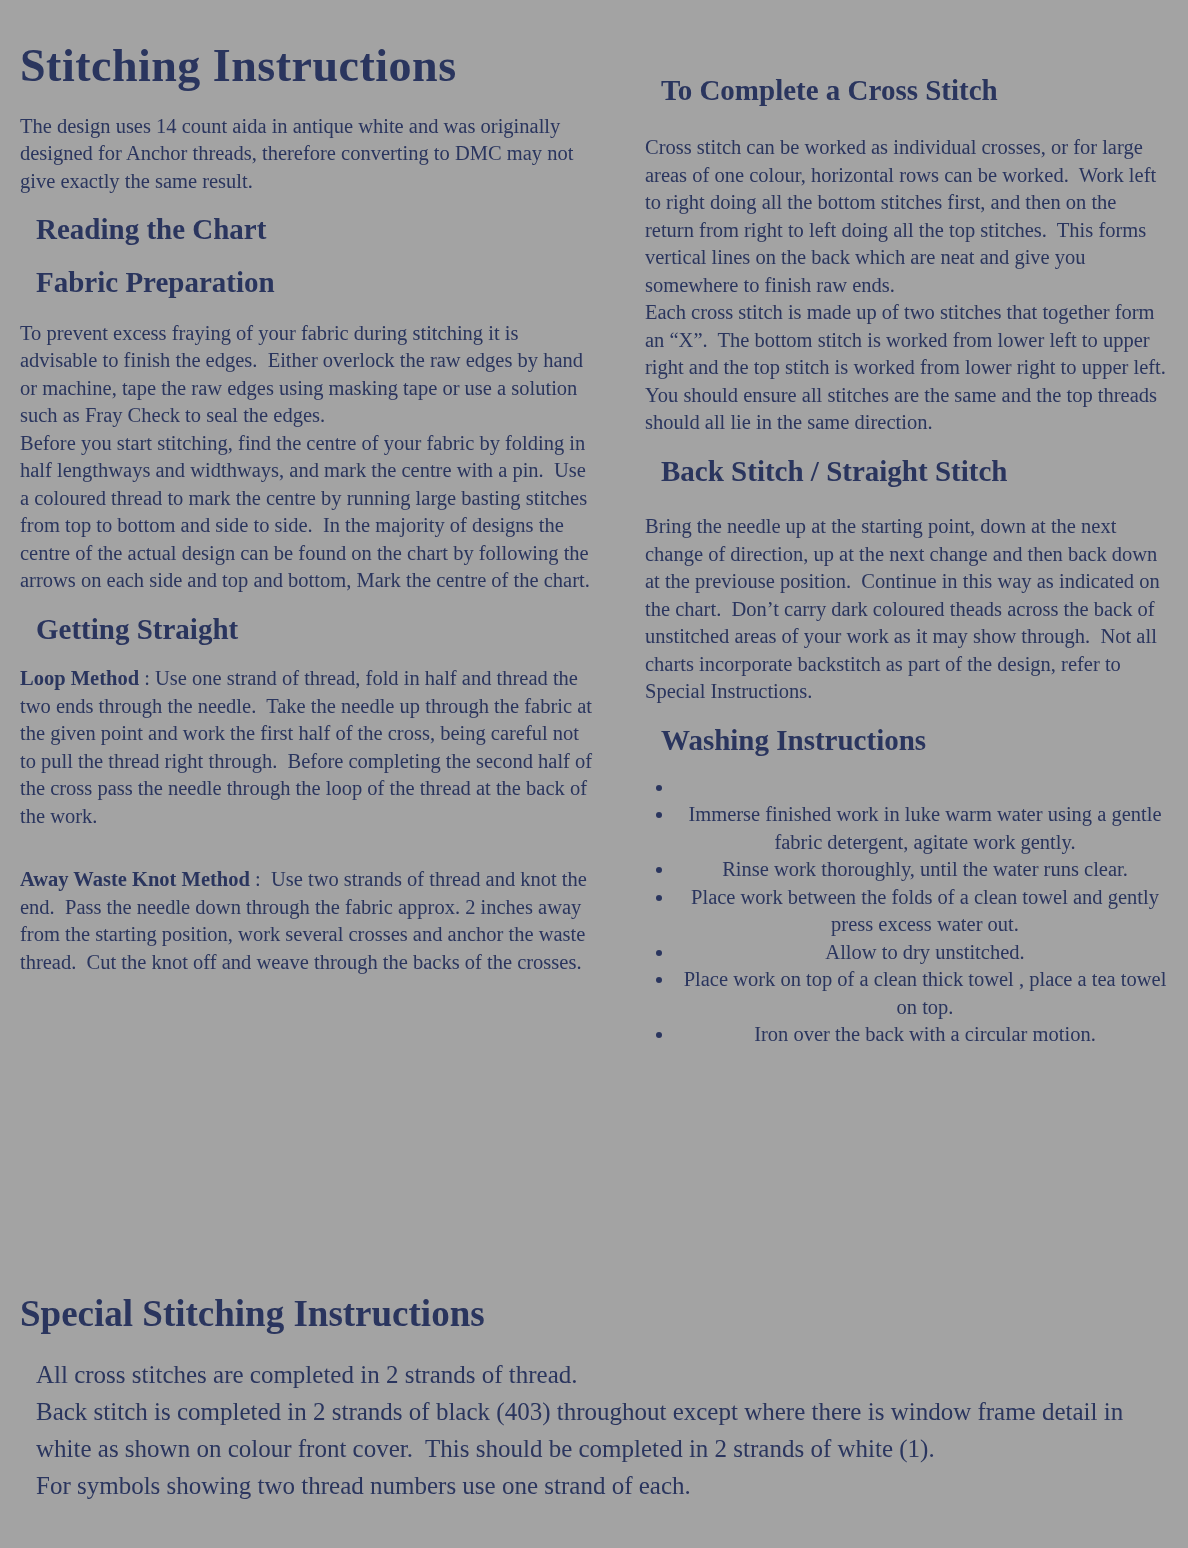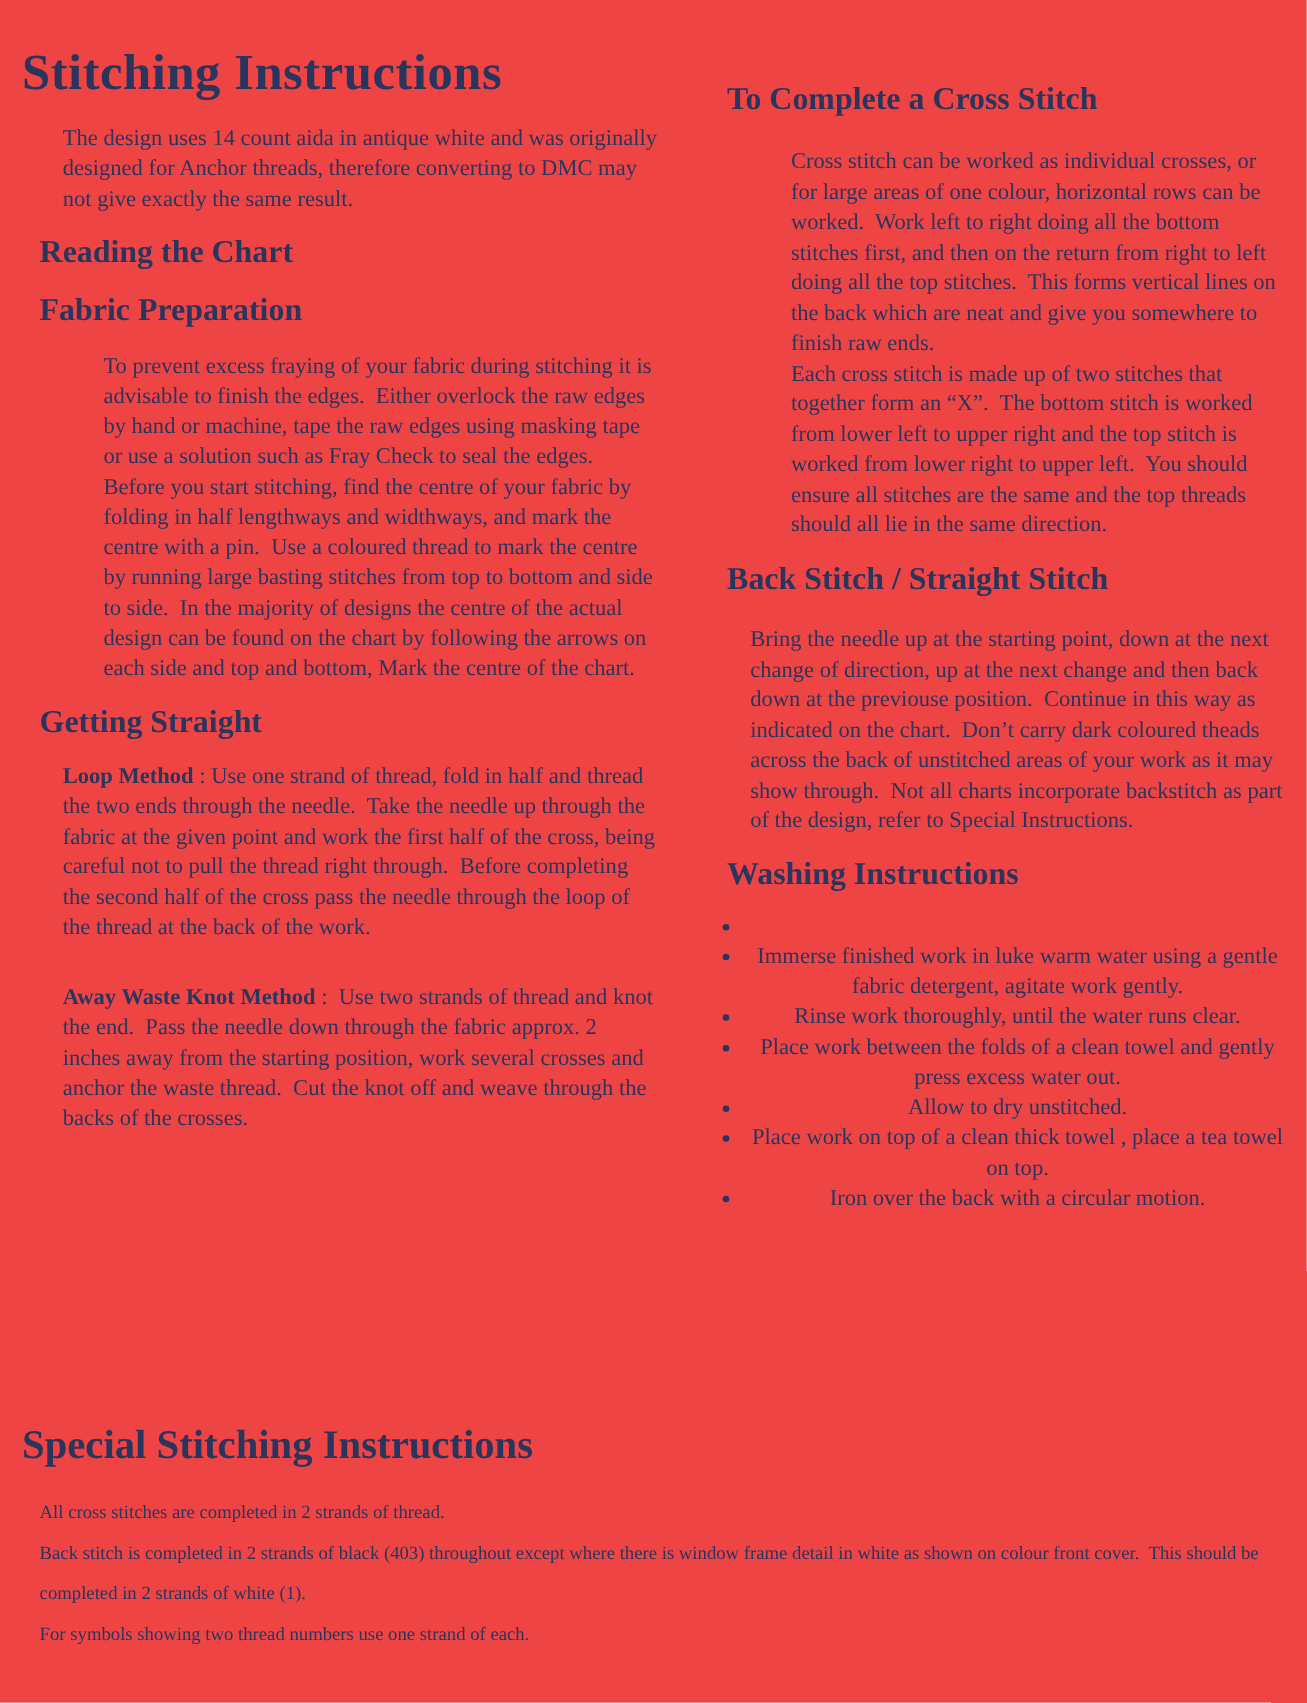--- a/index.html
+++ b/index.html
@@ -4,21 +4,21 @@
 <style>
   html, body {
     margin: 0;
     padding: 0;
     background: #ffffff;
   }
   .page {
     position: relative;
     width: 1188px;
     height: 1548px;
-    background: #ef4444;
+    background: #a3a3a3;
     font-family: "Liberation Serif", "DejaVu Serif", serif;
     color: #2a355e;
     overflow: hidden;
   }
   .col {
     position: absolute;
   }
   .col-left {
     left: 20px;
     top: 40px;
@@ -50,21 +50,20 @@
   }
   h2.big {
     margin: 0;
     font-size: 37px;
     line-height: 1.2;
     font-weight: bold;
   }
   .body, .body p, li {
     font-size: 20.5px;
     line-height: 27.5px;
-    margin-left: 37px;
   }
   p {
     margin: 0;
     white-space: pre-wrap;
   }
   .intro { margin-top: 20px; }
   .mt-reading { margin-top: 24px; }
   ul.blist {
     margin: 2px 0 0 0;
     padding-left: 30px;
@@ -84,21 +83,21 @@
   .rc-para1 { margin-top: 26px; }
   .mt-backstitch { margin-top: 54px; }
   .backstitch-text { margin-top: 24px; }
   .mt-washing { margin-top: 14px; }
   ul.washlist { margin-top: 6px; text-align: center; }
   .bottom-lines {
     margin-top: 20px;
     padding-left: 16px;
   }
   .bottom-lines p {
-    font-size: 17px;
+    font-size: 25px;
     line-height: 37px;
   }
   strong { font-weight: bold; }
 </style>
 </head>
 <body>
 
 <div class="page">
 
   <div class="col col-left">

